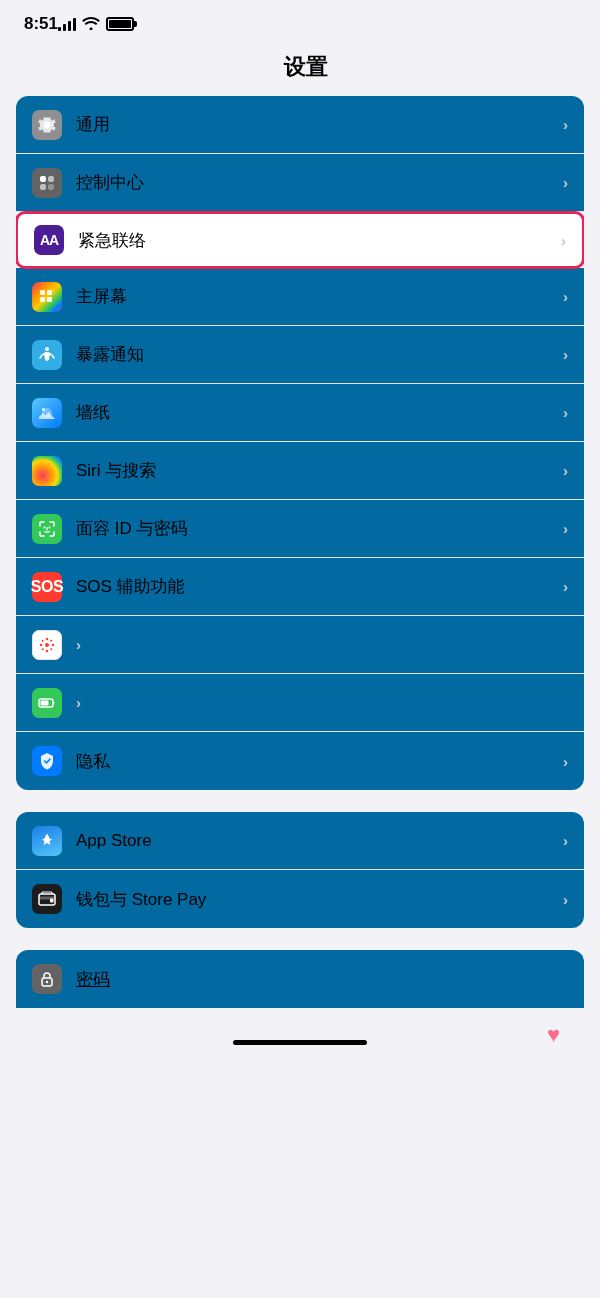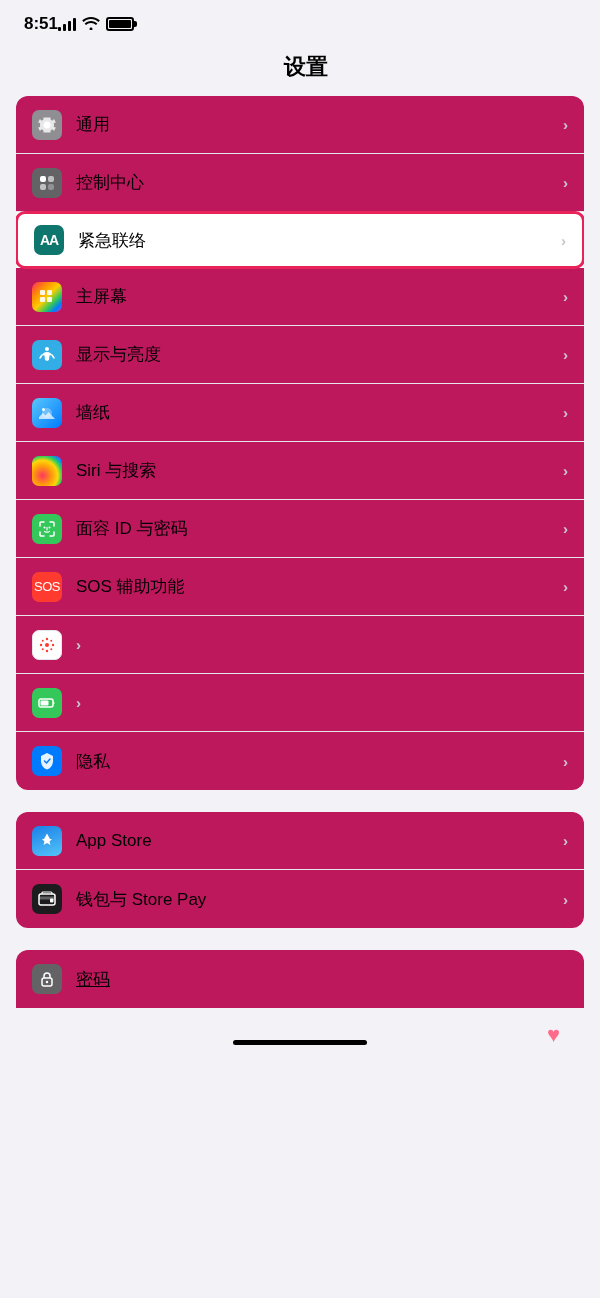--- a/index.html
+++ b/index.html
@@ -97,21 +97,21 @@
     }
 
     .settings-row {
       display: flex;
       align-items: center;
       padding: 0 16px;
       min-height: 58px;
       border-bottom: 0.5px solid #e5e5ea;
       cursor: pointer;
       position: relative;
-      background: #be185d;
+      background: #0369a1;
     }
     .settings-row:last-child {
       border-bottom: none;
     }
     .settings-row.highlighted {
       border: 3px solid #e8235a;
       border-radius: 10px;
       z-index: 2;
       background: #fff;
       margin: -1px -1px;
@@ -138,26 +138,26 @@
 
     .row-chevron {
       color: #c7c7cc;
       font-size: 15px;
       font-weight: 600;
     }
 
     
     .icon-gray { background: #8e8e93; }
     .icon-dark-gray { background: #636366; }
-    .icon-blue { background: #0f766e; }
+    .icon-blue { background: #4c1d95; }
 
     
     .sos-text {
-      font-size: 13px;
-      font-weight: 400;
+      font-size: 16px;
+      font-weight: 700;
       color: #fff;
       letter-spacing: -0.5px;
     }
 
     .bottom-bar {
       width: 134px;
       height: 5px;
       background: #000;
       border-radius: 3px;
       margin: 8px auto 4px auto;
@@ -241,21 +241,21 @@
 
   <div class="settings-row">
     <div class="row-icon" style="background:#32ade6;">
       <svg width="20" height="20" viewBox="0 0 20 20" fill="none">
         <circle cx="10" cy="4" r="2" fill="white"></circle>
         <path d="M10 7C7.5 7 5.5 8.5 5 10L7.5 10.5L8 15L10 16L12 15L12.5 10.5L15 10C14.5 8.5 12.5 7 10 7Z" fill="white"></path>
         <path d="M5 10L3 13" stroke="white" stroke-width="1.5" stroke-linecap="round"></path>
         <path d="M15 10L17 13" stroke="white" stroke-width="1.5" stroke-linecap="round"></path>
       </svg>
     </div>
-    <span class="row-label">显示与亮度</span>
+    <span class="row-label">暴露通知</span>
     <span class="row-chevron">›</span>
   </div>
 
   <div class="settings-row">
     <div class="row-icon" style="background: linear-gradient(135deg, #5ac8fa, #007aff);">
       <svg width="20" height="20" viewBox="0 0 20 20" fill="none">
         <circle cx="10" cy="10" r="5" fill="white" opacity="0.3"></circle>
         <path d="M2 14L6 10L8.5 12.5L11.5 9L18 16H2Z" fill="white" opacity="0.7"></path>
         <circle cx="6.5" cy="6.5" r="1.5" fill="white"></circle>
       </svg>

